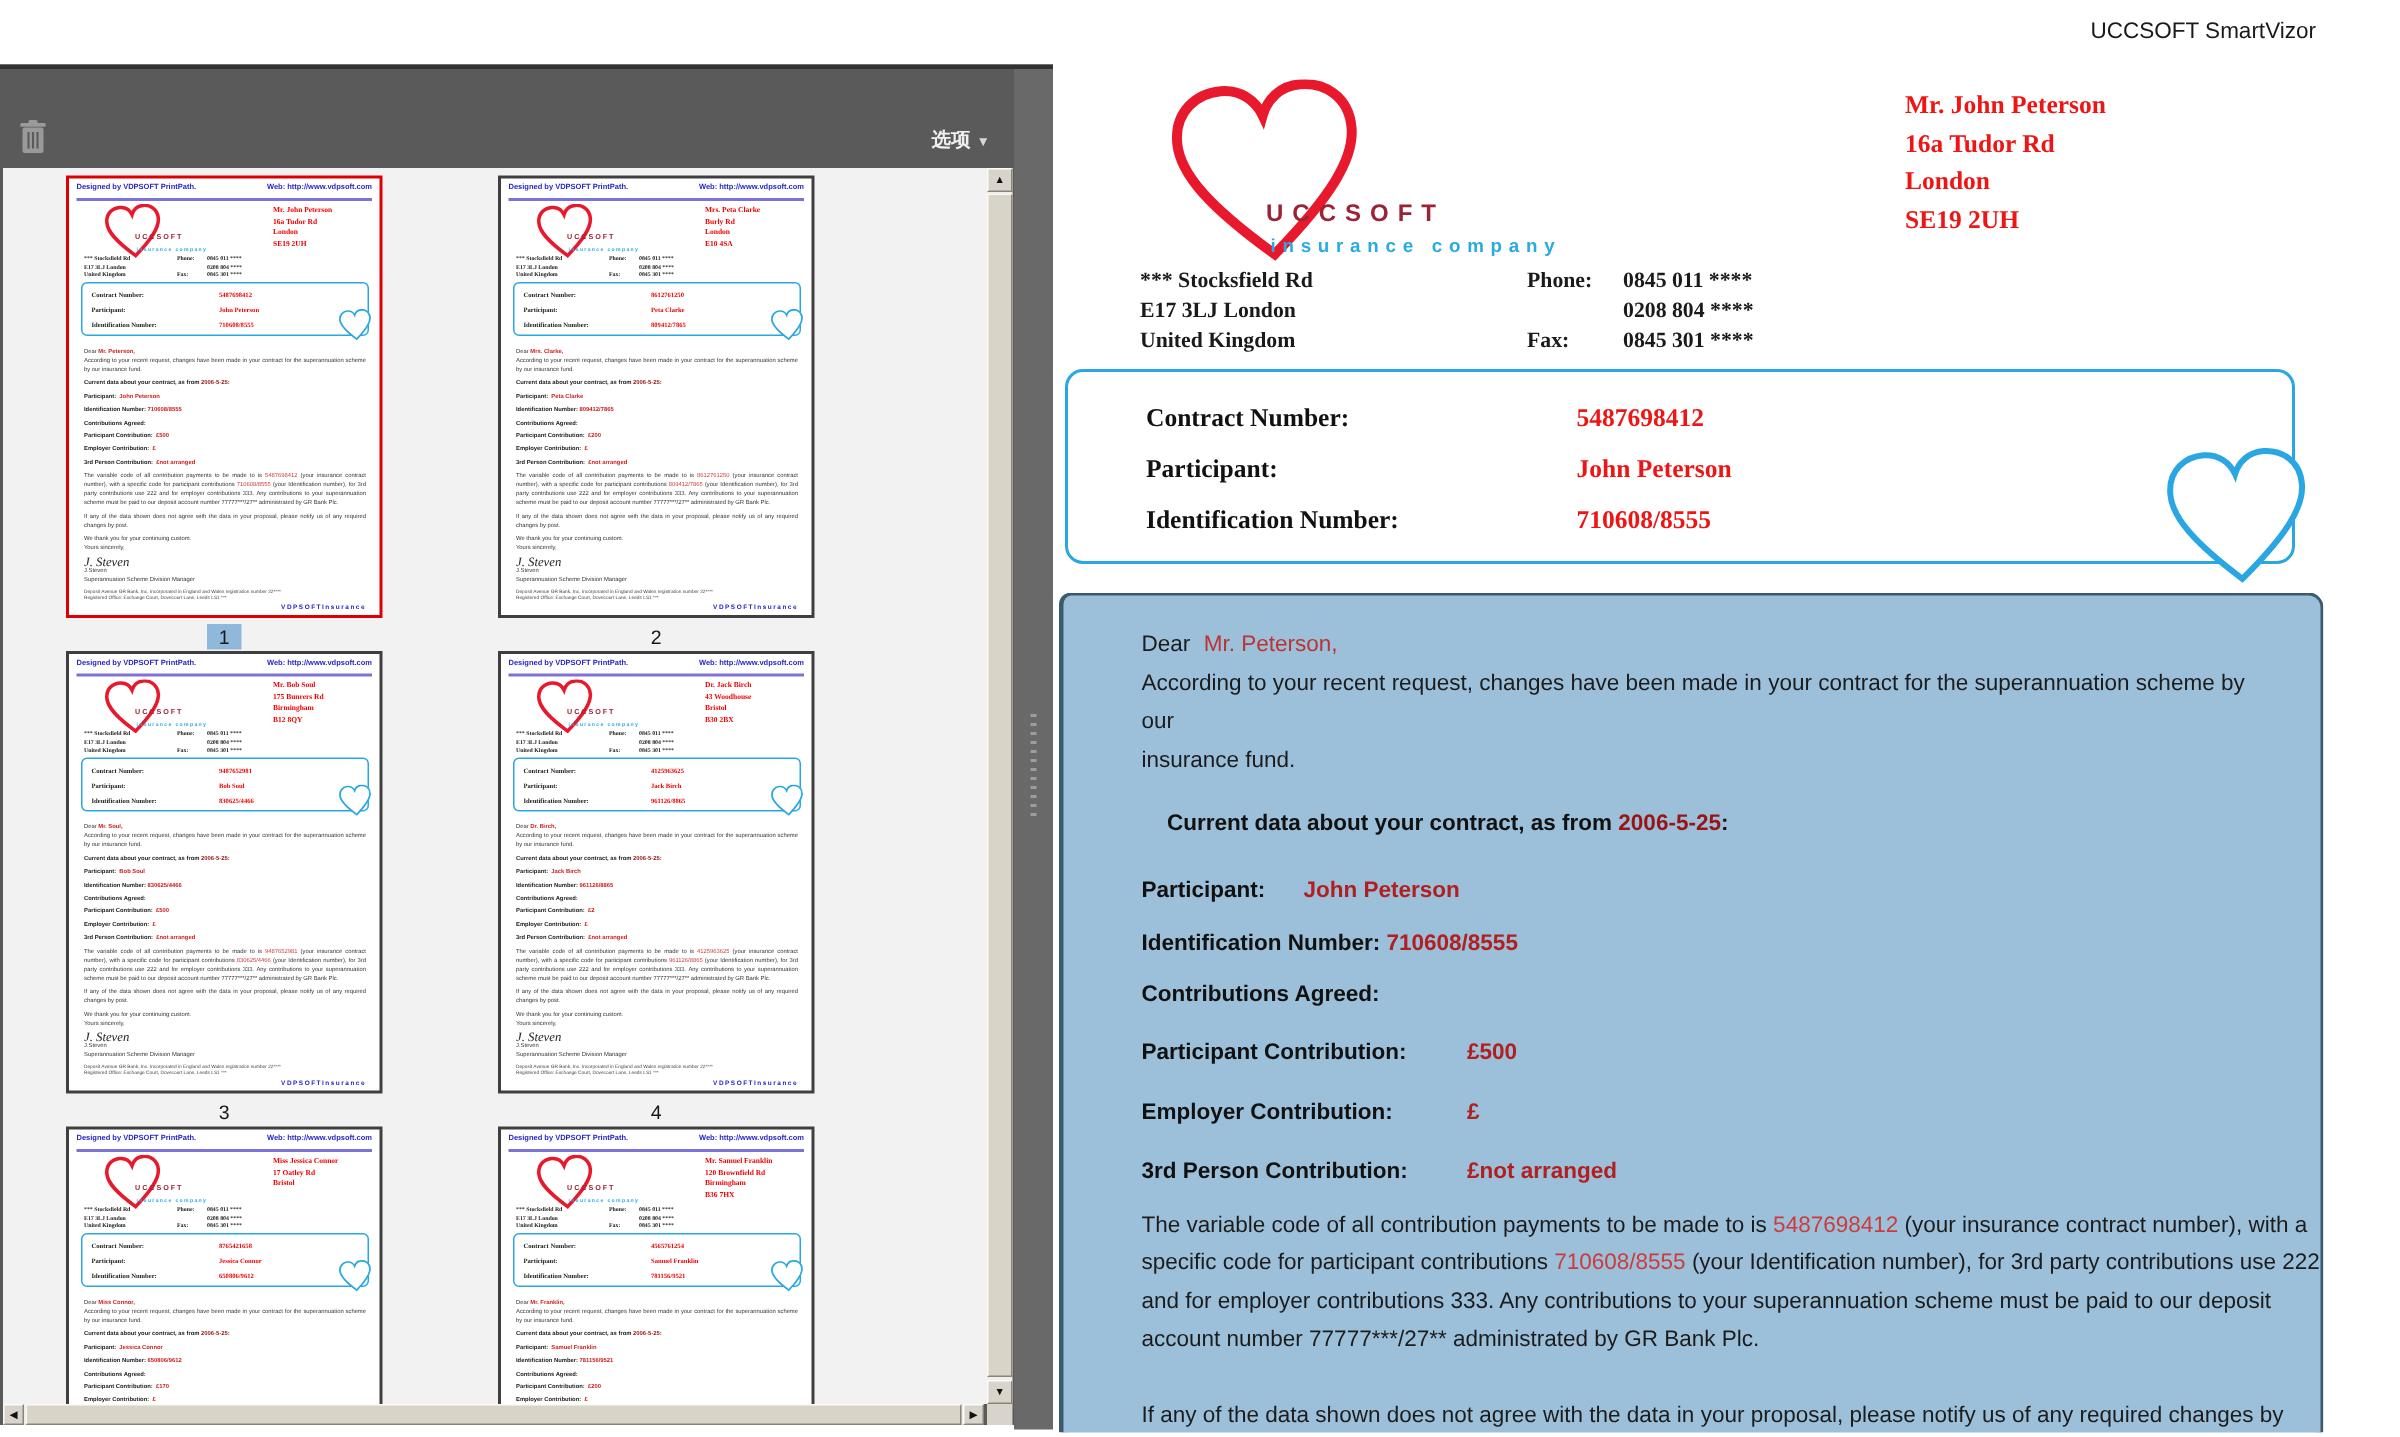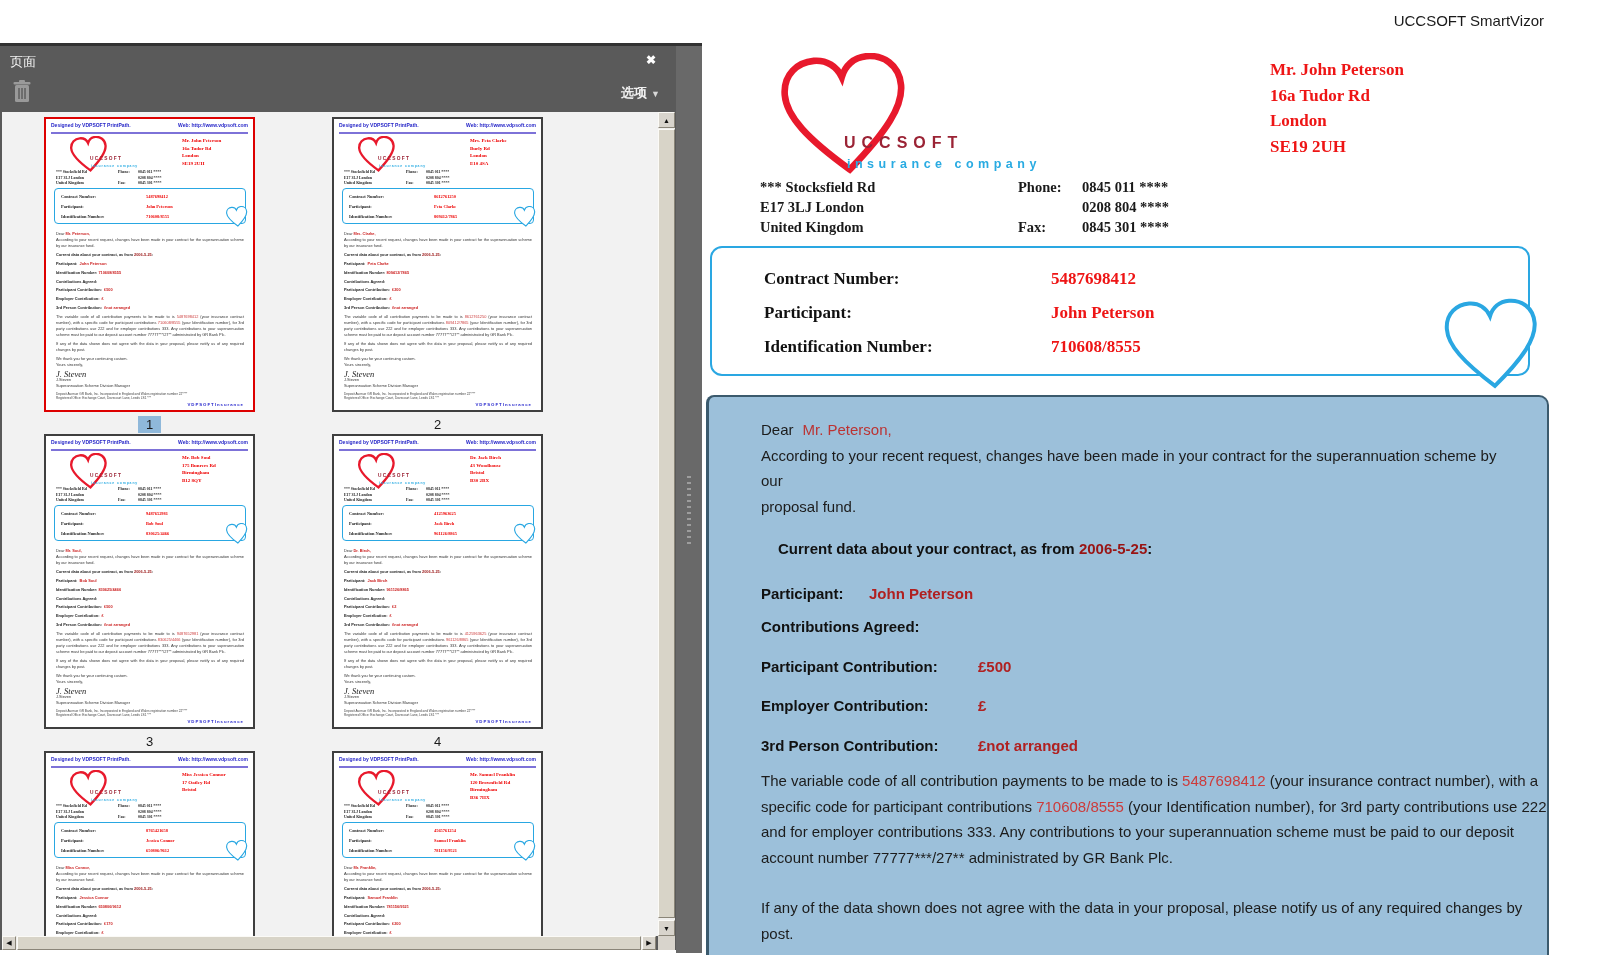--- a/index.html
+++ b/index.html
@@ -137,24 +137,20 @@
   .l-closing { margin-top:25px; width:795px; }
 </style>
 </head>
 <body>
 
 <div class="titlebar">
   <div class="app-title">UCCSOFT SmartVizor</div>
 </div>
 
 <div class="panel">
-  <div class="panel-header">
-    <span class="panel-title">页面</span>
-    <span class="panel-close">✖</span>
-  </div>
   <div class="panel-toolbar">
     <svg class="trash" viewBox="0 0 20 24">
       <rect x="3" y="6" width="14" height="17" rx="1.5" fill="#9a9a9a"></rect>
       <rect x="1.5" y="3" width="17" height="2.5" rx="1" fill="#9a9a9a"></rect>
       <rect x="7" y="1" width="6" height="2.5" rx="1" fill="#9a9a9a"></rect>
       <line x1="7" y1="9" x2="7" y2="20" stroke="#5a5a5a" stroke-width="1.4"></line>
       <line x1="10" y1="9" x2="10" y2="20" stroke="#5a5a5a" stroke-width="1.4"></line>
       <line x1="13" y1="9" x2="13" y2="20" stroke="#5a5a5a" stroke-width="1.4"></line>
     </svg>
     <span class="options"><span>选项</span><span class="caret">▼</span></span>
@@ -665,23 +661,24 @@
       </div>
   </div>
   <svg class="heart-decor" width="104" height="92" viewBox="0 0 100 92">
     <path d="M50 88 C20 62 6 44 6 28 C6 12 18 4 30 4 C40 4 47 10 50 18 C53 10 60 4 70 4 C82 4 94 12 94 28 C94 44 80 62 50 88 Z" fill="#ffffff" stroke="#2aa7e2" stroke-width="4"></path>
   </svg>
 
   <div class="letter-box">
     <div class="letter-inner">
       <div><span>Dear</span><span class="dear-name">Mr. Peterson,</span></div>
       <div>According to your recent request,  changes have been made  in your contract for the superannuation scheme by our</div>
-      <div>proposal fund.</div>
+      <div>insurance fund.</div>
       <div class="l-current"><span class="l-b">Current data about your contract, as from</span><span class="red-date"> </span><span class="red-date">2006-5-25</span><span class="l-b">:</span></div>
       <div class="l-part"><span class="l-b lblw">Participant:</span><span class="red-body">John Peterson</span></div>
+      <div class="l-id"><span class="l-b">Identification Number:</span><span class="red-body"> </span><span class="red-body">710608/8555</span></div>
       <div class="l-contrib l-b">Contributions Agreed:</div>
       <div class="l-pay"><span class="l-b lblw">Participant Contribution:</span><span class="red-body">£500</span></div>
       <div class="l-pay"><span class="l-b lblw">Employer Contribution:</span><span class="red-body">£</span></div>
       <div class="l-pay"><span class="l-b lblw">3rd Person Contribution:</span><span class="red-body">£not arranged</span></div>
       <div class="l-para" id="main-para"><span>The variable code of all contribution payments to be made to is </span><span class="red-inline">5487698412</span><span> (your insurance contract number), with a specific code for participant contributions </span><span class="red-inline">710608/8555</span><span> (your Identification number), for 3rd party contributions use 222 and for employer contributions 333. Any contributions to your superannuation scheme must be paid to our deposit account number 77777***/27** administrated by GR Bank Plc.</span></div>
       <div class="l-closing">If any of the data shown does not agree with the data in your proposal, please notify us of any required changes by post.</div>
     </div>
   </div>
 </div>
 

